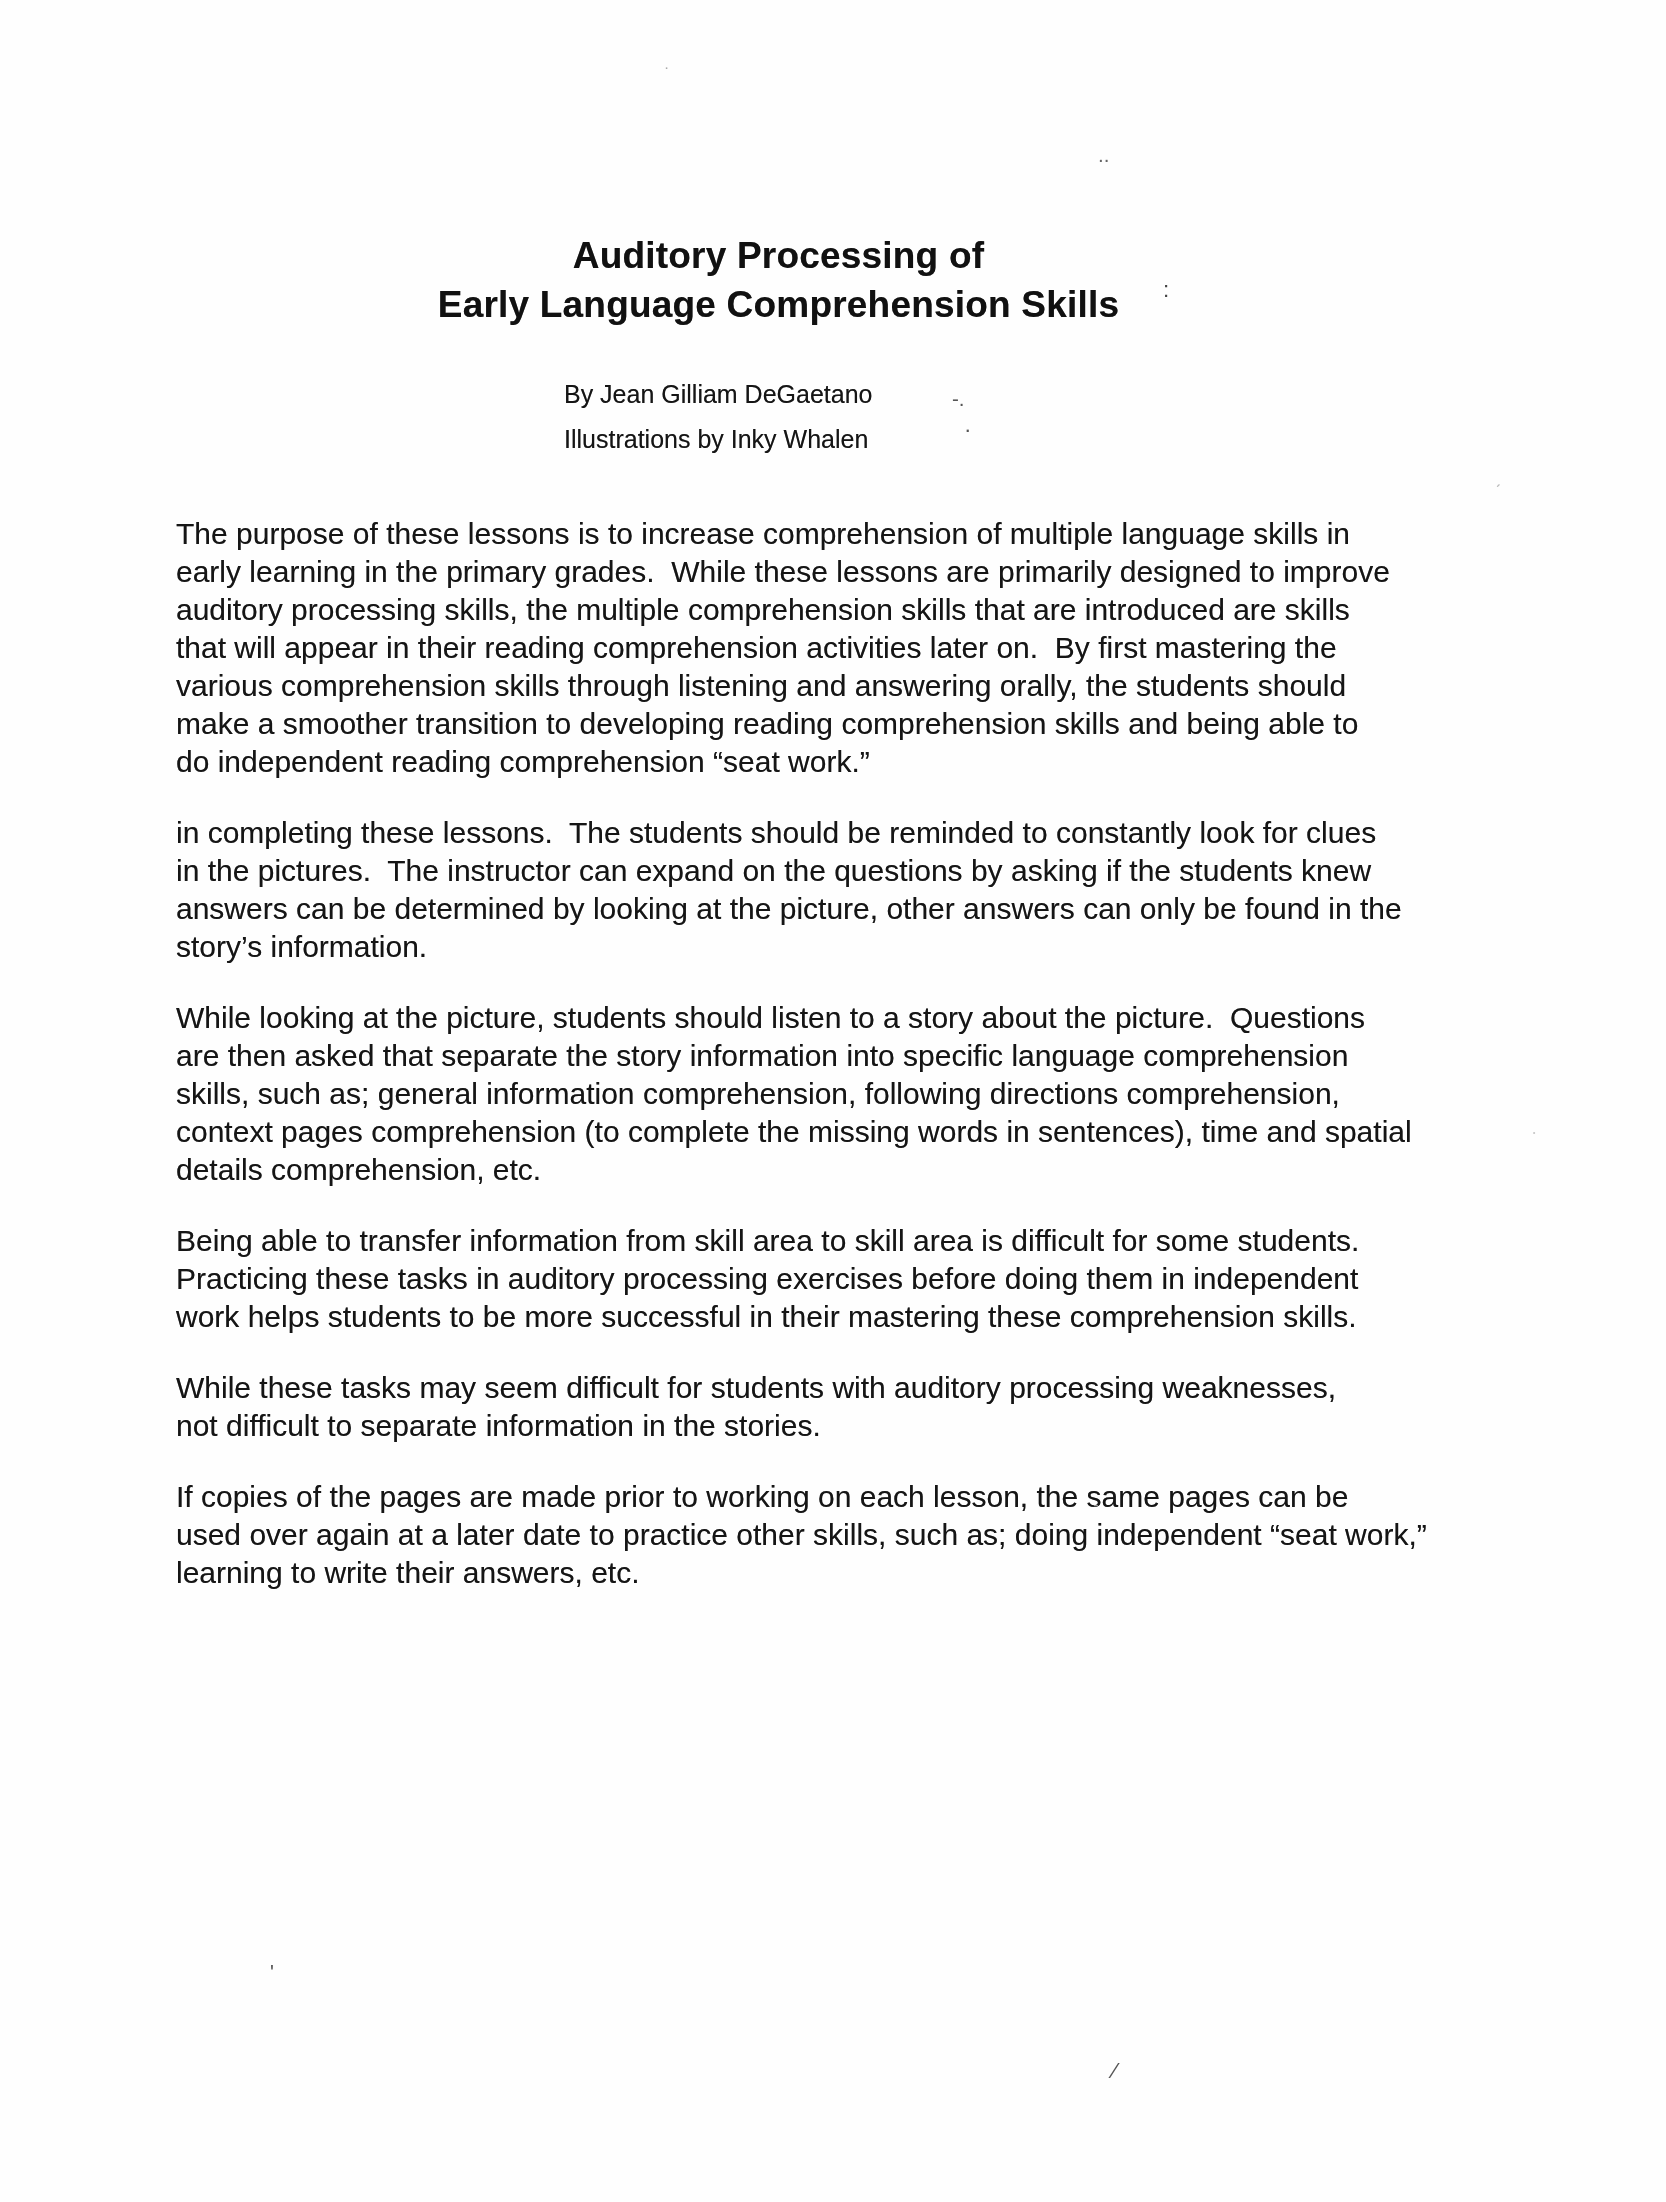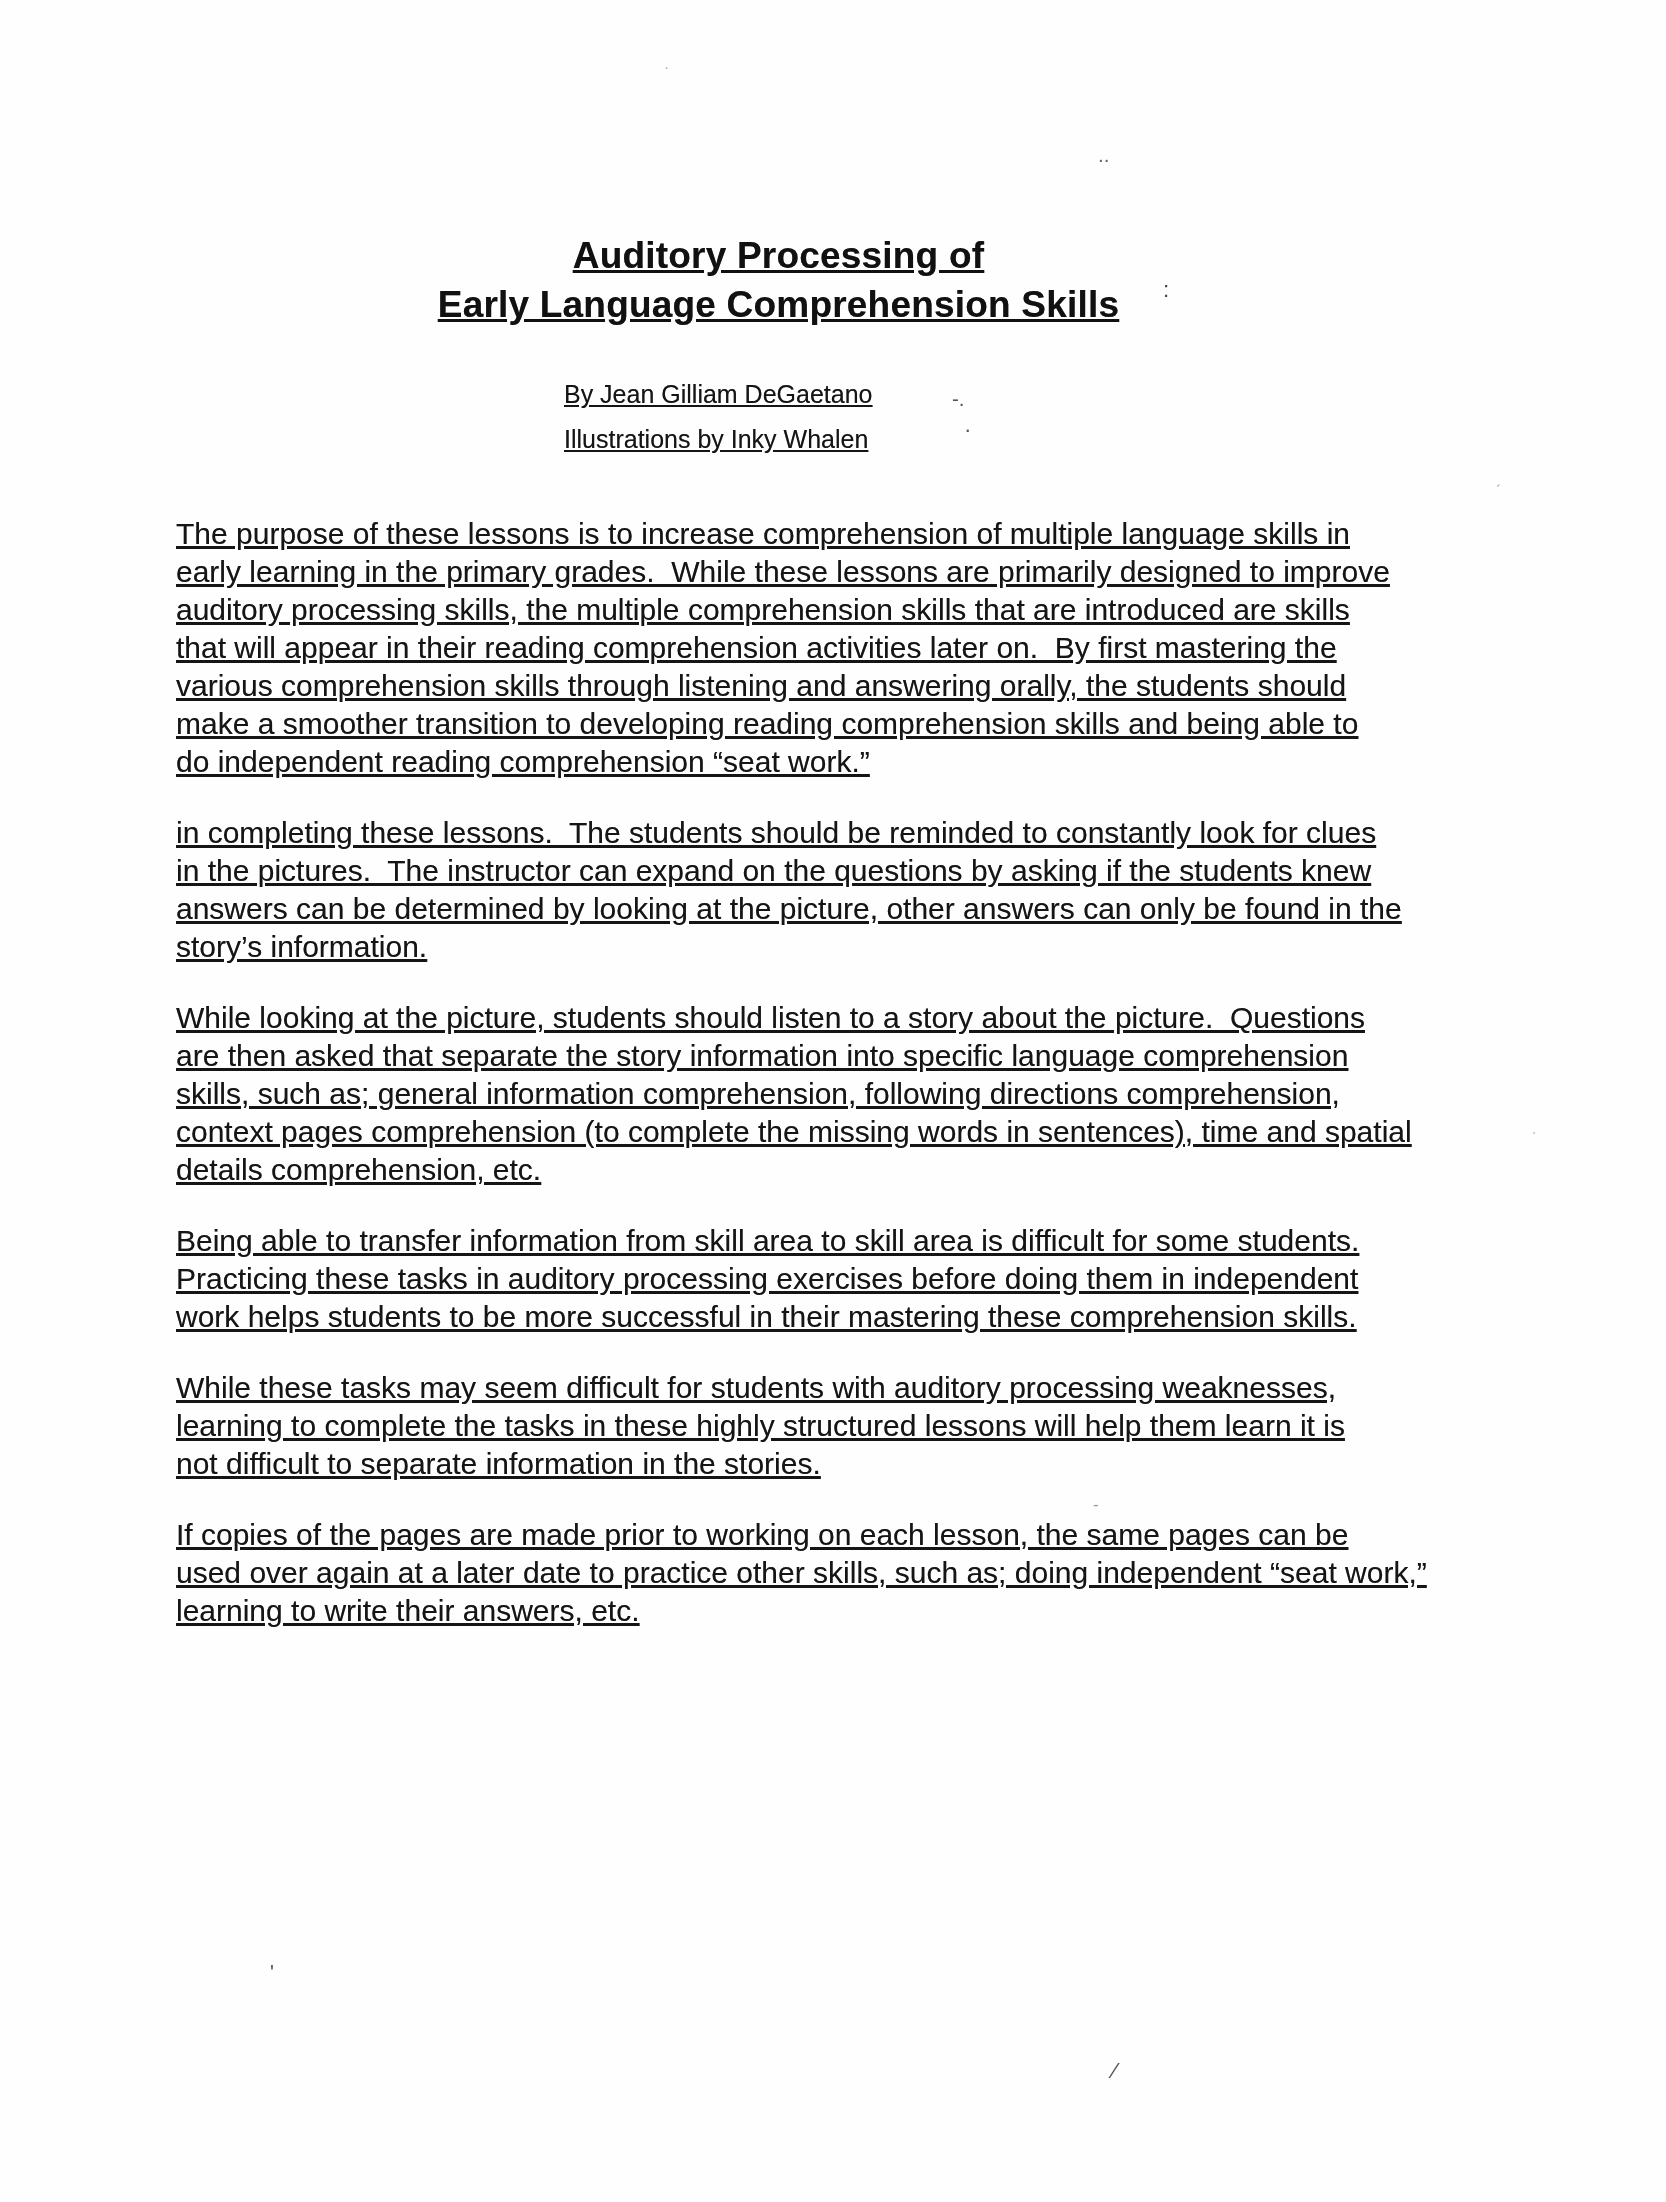--- a/index.html
+++ b/index.html
@@ -10,21 +10,21 @@
   #page {
     position: relative;
     width: 1667px;
     height: 2203px;
     background: #fefefe;
     font-family: "Liberation Sans", sans-serif;
     color: #161616;
     overflow: hidden;
   }
   
-  .ink { text-shadow: 0 0 0.5px rgba(0,0,0,0.45); text-decoration: underline; }
+  .ink { text-shadow: 0 0 0.5px rgba(0,0,0,0.45); }
 
   #title-block {
     position: absolute;
     left: 0;
     top: 231px;
     width: 1557px;
     text-align: center;
     font-weight: bold;
     font-size: 37px;
     line-height: 49px;
@@ -97,21 +97,20 @@
         <div class="body-line">context pages comprehension (to complete the missing words in sentences), time and spatial</div>
         <div class="body-line">details comprehension, etc.</div>
       </div>
       <div class="paragraph">
         <div class="body-line">Being able to transfer information from skill area to skill area is difficult for some students.</div>
         <div class="body-line">Practicing these tasks in auditory processing exercises before doing them in independent</div>
         <div class="body-line">work helps students to be more successful in their mastering these comprehension skills.</div>
       </div>
       <div class="paragraph">
         <div class="body-line">While these tasks may seem difficult for students with auditory processing weaknesses,</div>
-        <div class="body-line">learning to complete the tasks in these highly structured lessons will help them learn it is</div>
         <div class="body-line">not difficult to separate information in the stories.</div>
       </div>
       <div class="paragraph">
         <div class="body-line">If copies of the pages are made prior to working on each lesson, the same pages can be</div>
         <div class="body-line">used over again at a later date to practice other skills, such as; doing independent “seat work,”</div>
         <div class="body-line">learning to write their answers, etc.</div>
       </div>
     </div>
 
   <div class="speck" style="left:664px; top:57px; color:#aaaaaa; font-size:15.5px;">·</div>

